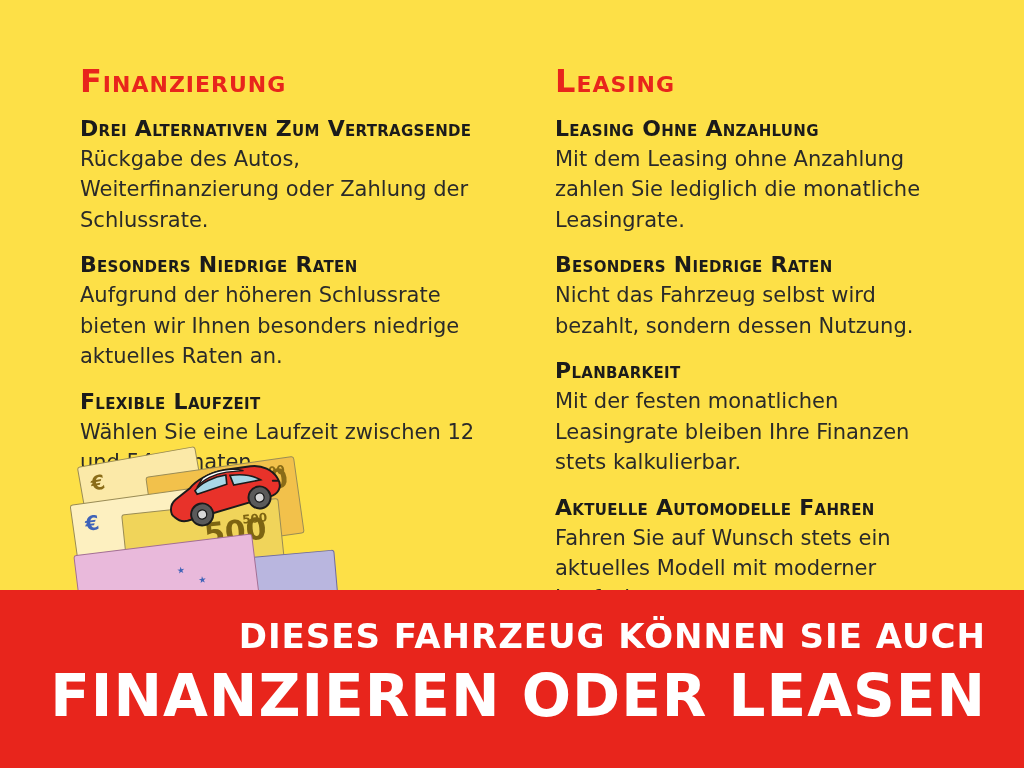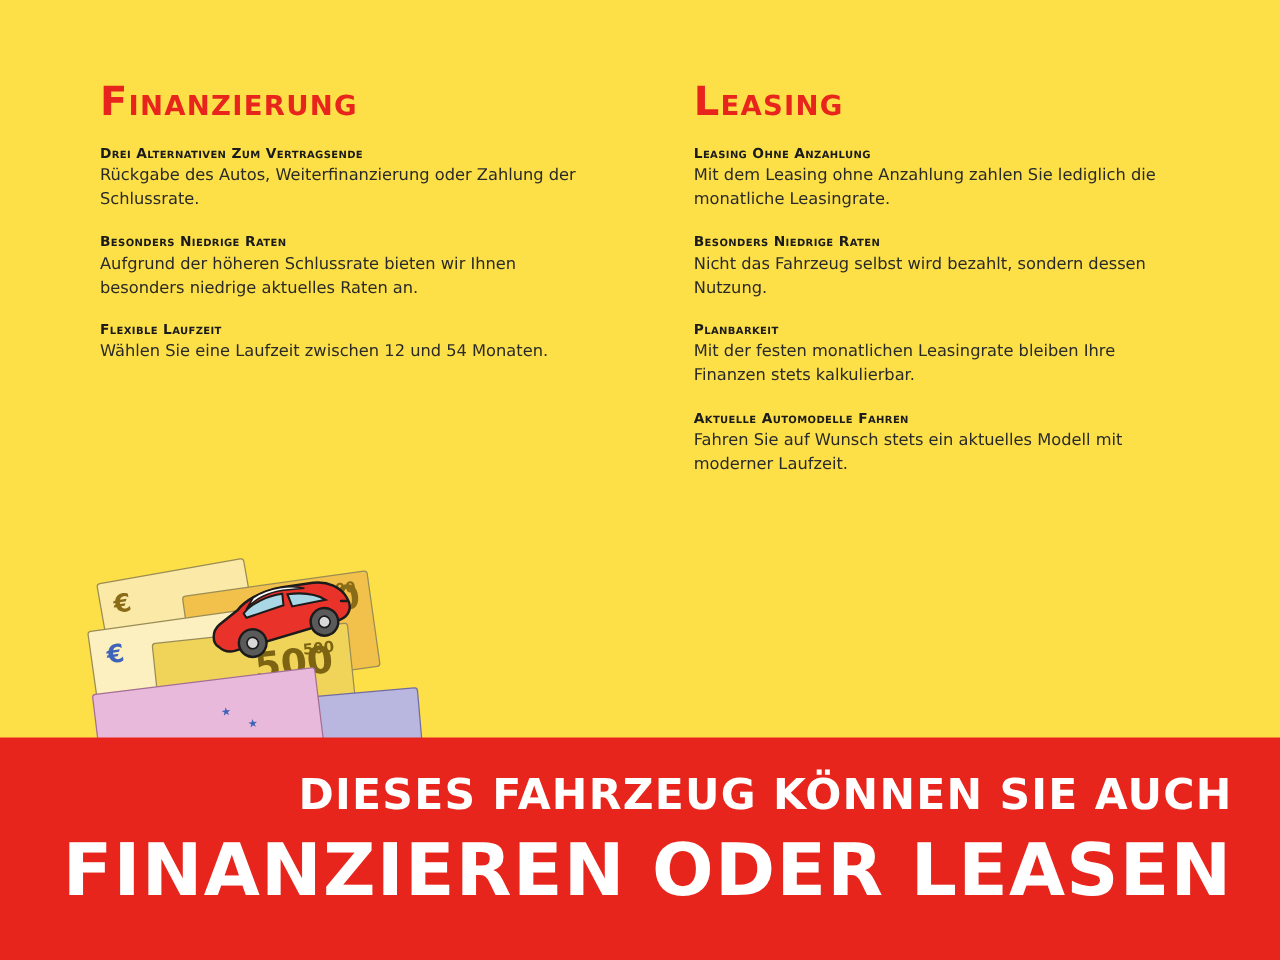--- a/index.html
+++ b/index.html
@@ -53,31 +53,31 @@
     text-transform: capitalize;
   }
 
   .block {
     margin-bottom: 17px;
   }
 
   .block-title {
     font-family: "DejaVu Sans", sans-serif;
     font-weight: bold;
-    font-size: 11px;
+    font-size: 22px;
     color: #1b1b1b;
     letter-spacing: 0.3px;
     margin: 0 0 3px 0;
     font-variant: small-caps;
     text-transform: capitalize;
   }
 
   .block-text {
     font-family: "DejaVu Sans", sans-serif;
-    font-size: 13px;
+    font-size: 21px;
     line-height: 1.45;
     color: #2a2a2a;
     margin: 0;
     max-width: 395px;
   }
 
   
   .artwork {
     position: absolute;
     left: 70px;

